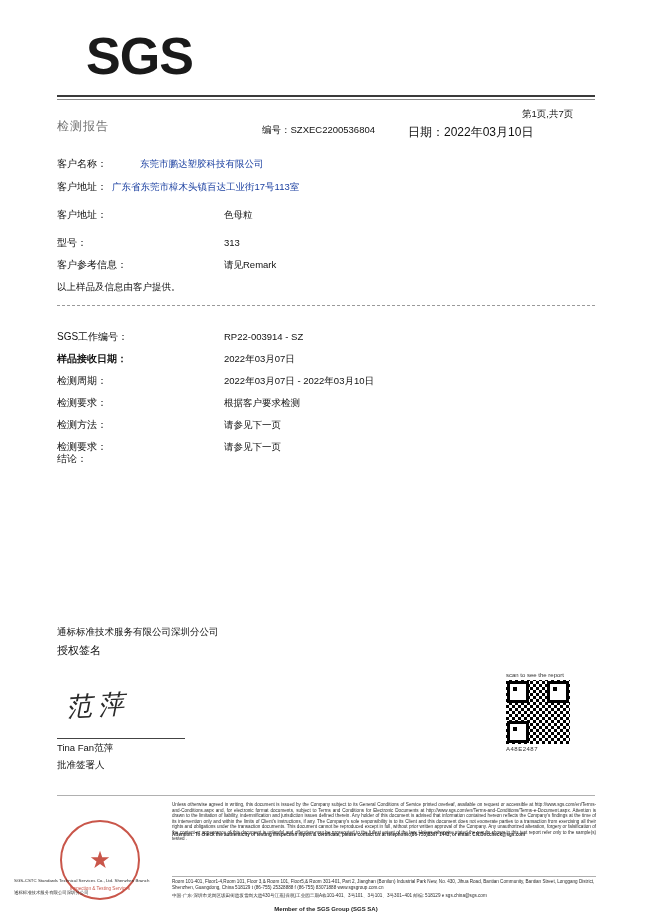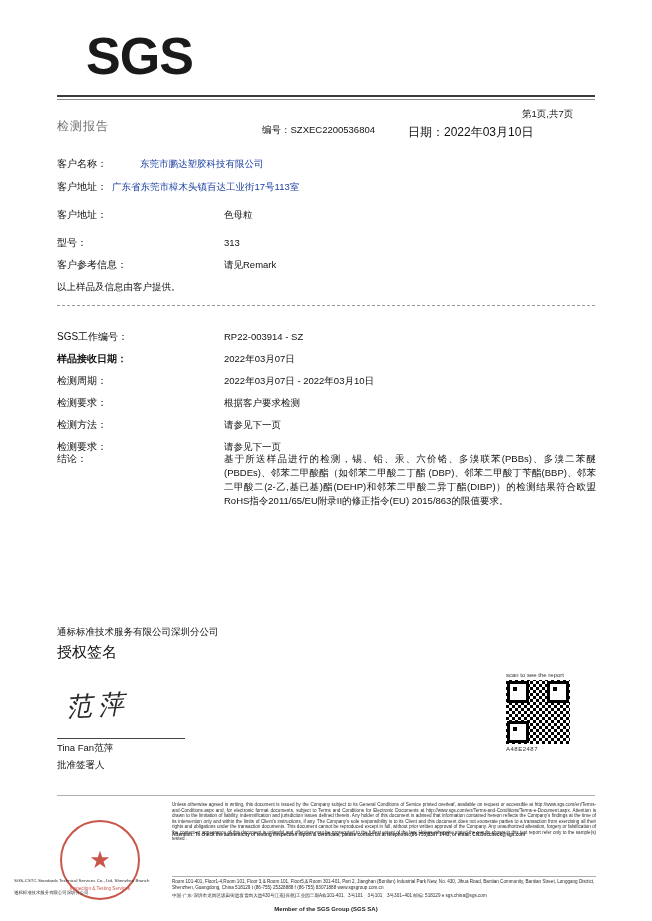--- a/index.html
+++ b/index.html
@@ -119,21 +119,21 @@
     position: absolute;
     left: 57px;
     top: 626px;
     font-size: 9.5px;
     color: #111;
   }
   .sig-auth {
     position: absolute;
     left: 57px;
     top: 643px;
-    font-size: 15px;
+    font-size: 11px;
     color: #111;
   }
   .sig-script {
     position: absolute;
     left: 66px;
     top: 688px;
     font-family: "Liberation Serif", serif;
     font-style: italic;
     font-size: 26px;
     color: #2a2a2a;
@@ -368,21 +368,20 @@
   <div class="field-label" style="left:57px; top:396px;">检测要求：</div>
   <div class="field-value" style="left:224px; top:397px;text-align:right;">根据客户要求检测</div>
 
   <div class="field-label" style="left:57px; top:418px;">检测方法：</div>
   <div class="field-value" style="left:224px; top:419px;">请参见下一页</div>
 
   <div class="field-label" style="left:57px; top:440px;">检测要求：</div>
   <div class="field-value" style="left:224px; top:441px;">请参见下一页</div>
 
   <div class="field-label" style="left:57px; top:452px;">结论：</div>
-  <div class="conclusion">基于所送样品进行的检测，锡、铅、汞、六价铬、多溴联苯(PBBs)、多溴二苯醚(PBDEs)、邻苯二甲酸酯（如邻苯二甲酸二丁酯 (DBP)、邻苯二甲酸丁苄酯(BBP)、邻苯二甲酸二(2-乙,基已基)酯(DEHP)和邻苯二甲酸二异丁酯(DIBP)）的检测结果符合欧盟RoHS指令2011/65/EU附录II的修正指令(EU) 2015/863的限值要求。</div>
 
   <div class="sig-company">通标标准技术服务有限公司深圳分公司</div>
   <div class="sig-auth">授权签名</div>
   <div class="sig-script">范萍</div>
   <div class="sig-rule"></div>
   <div class="sig-name">Tina Fan范萍</div>
   <div class="sig-role">批准签署人</div>
 
   <div class="qr-caption">scan to see the report</div>
   <div class="qr-box">

